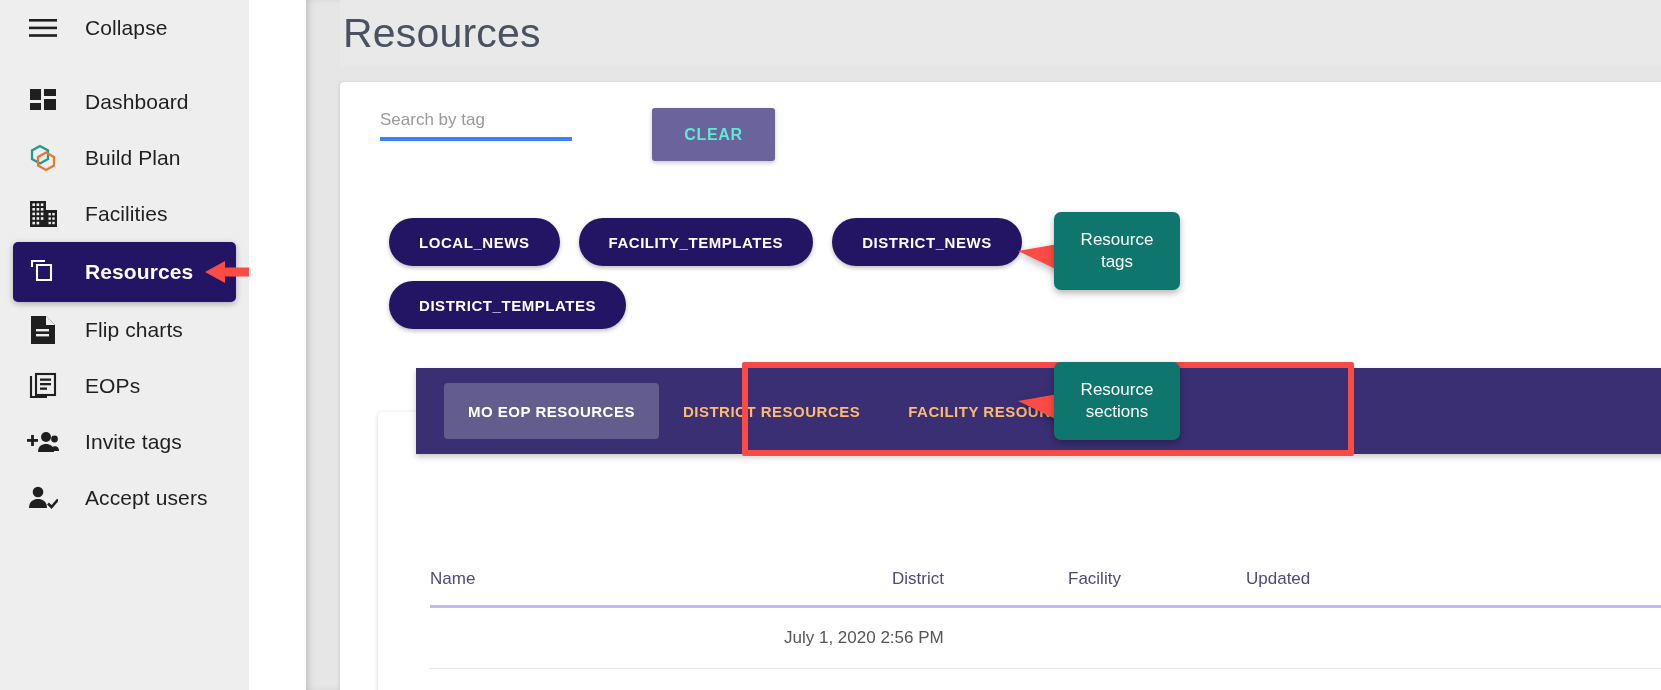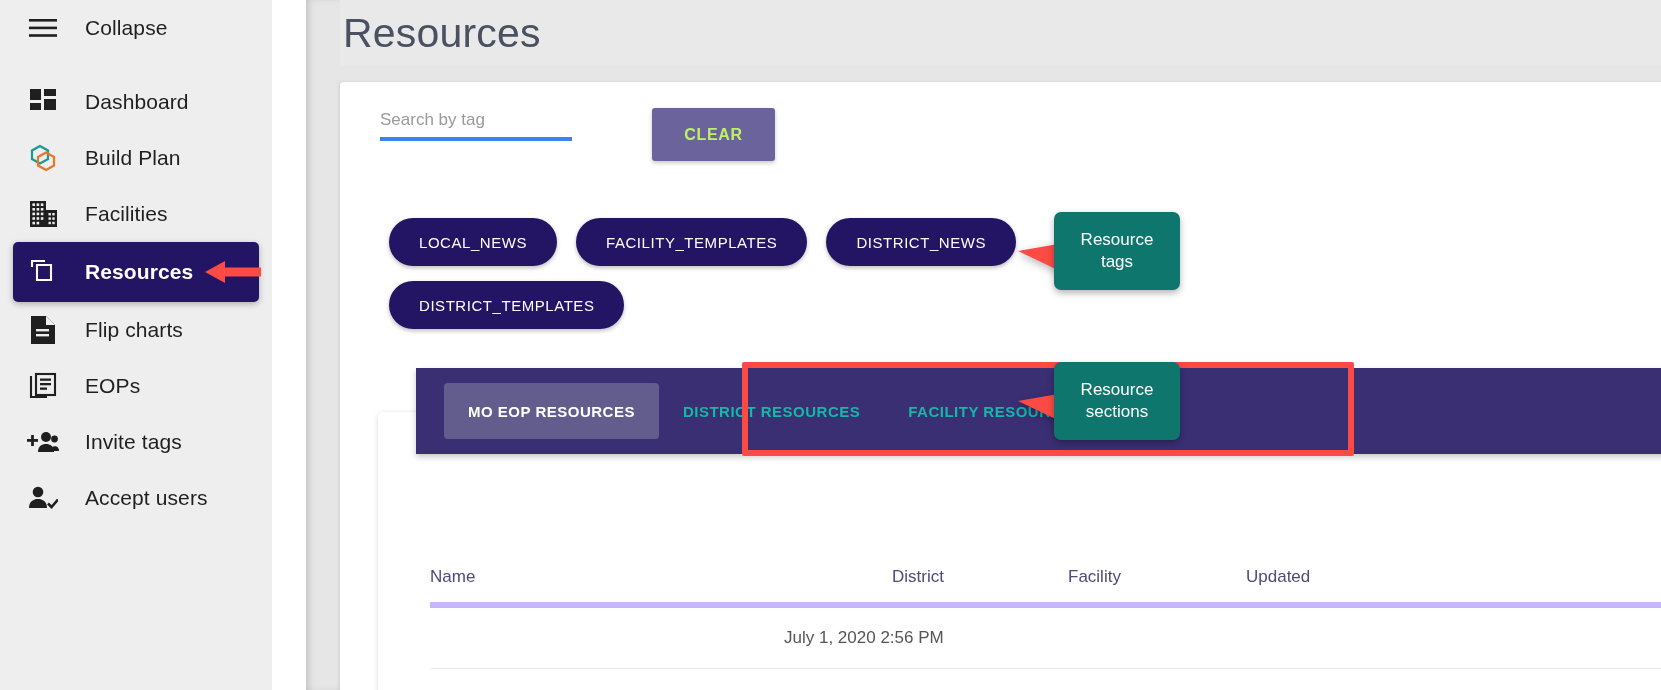--- a/index.html
+++ b/index.html
@@ -14,21 +14,21 @@
     position: relative;
     width: 1661px;
     height: 690px;
     background: #ffffff;
   }
 
   
   #sidebar {
     position: absolute;
     left: 0; top: 0;
-    width: 272px;
+    width: 249px;
     height: 690px;
     background: #eeeeee;
     overflow: hidden;
   }
   .nav-item {
     position: relative;
     display: flex;
     align-items: center;
     height: 56px;
     padding-left: 27px;
@@ -137,21 +137,21 @@
     color: #333;
     background: transparent;
   }
   #search-input::placeholder { color: #9a9a9a; }
 
   #clear-button {
     position: absolute;
     left: 272px; top: -2px;
     width: 123px; height: 53px;
     background: #6b639b;
-    color: #bef264;
+    color: #5eead4;
     border: none;
     border-radius: 3px;
     font-family: "Liberation Sans", sans-serif;
     font-size: 16px;
     font-weight: 600;
     letter-spacing: .7px;
     cursor: pointer;
     box-shadow: 0 2px 4px rgba(0,0,0,.22);
   }
 
@@ -164,21 +164,21 @@
     flex-wrap: wrap;
     gap: 15px 19px;
   }
   .tag-chip {
     height: 48px;
     padding: 0 30px;
     border-radius: 24px;
     background: #231563;
     color: #ffffff;
     font-size: 15px;
-    font-weight: 400;
+    font-weight: 700;
     letter-spacing: .55px;
     display: flex;
     align-items: center;
     justify-content: center;
     cursor: pointer;
     box-shadow: 0 2px 4px rgba(0,0,0,.26);
     white-space: nowrap;
   }
 
   
@@ -192,21 +192,21 @@
     display: flex;
     align-items: center;
     padding-left: 28px;
   }
   .tab {
     height: 56px;
     padding: 0 24px;
     display: flex;
     align-items: center;
     justify-content: center;
-    color: #14b8a6;
+    color: #fdba74;
     font-size: 15px;
     font-weight: 700;
     letter-spacing: .5px;
     cursor: pointer;
     border-radius: 4px;
     white-space: nowrap;
   }
   .tab.selected {
     background: #625d8c;
     color: #ffffff;
@@ -234,21 +234,21 @@
   }
   #data-table {
     position: absolute;
     left: 52px; top: 140px;
     width: 1231px;
   }
   .table-head {
     display: flex;
     align-items: center;
     height: 56px;
-    border-bottom: 6px solid #c4b5fd;
+    border-bottom: 3px solid #c4b5fd;
   }
   .table-head .cell {
     font-size: 17px;
     color: #4f4a7a;
   }
   .table-row {
     display: flex;
     align-items: center;
     height: 61px;
     border-bottom: 1px solid #e8e8e8;

